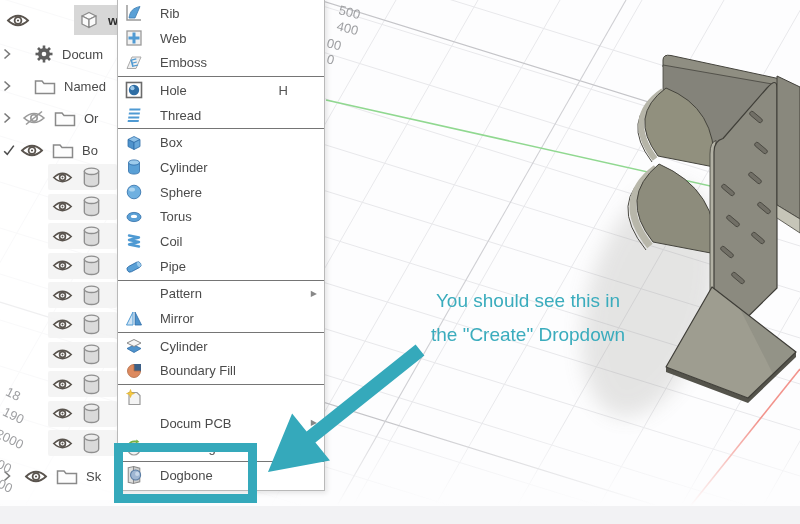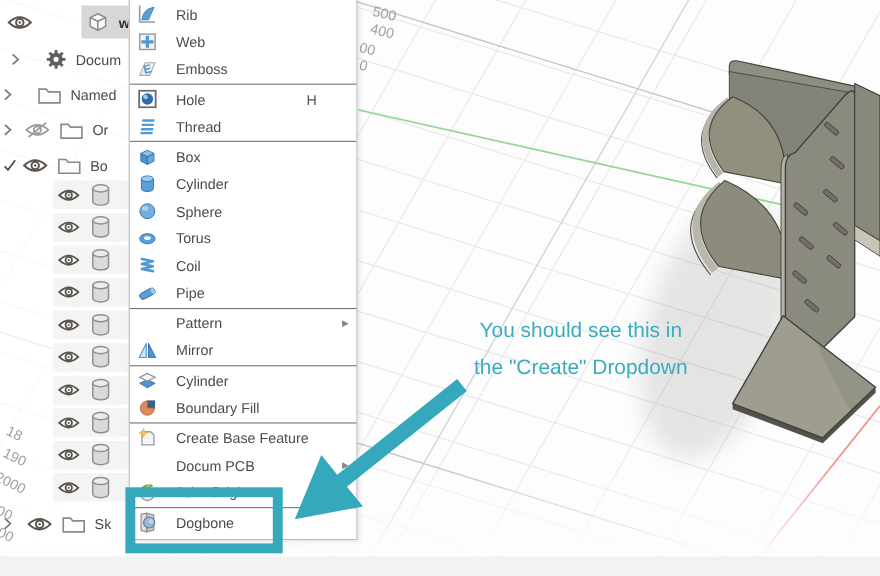--- a/index.html
+++ b/index.html
@@ -17,21 +17,21 @@
   
   #browser{position:absolute;left:0;top:0;width:117px;height:500px;z-index:2;
        background:rgba(255,255,255,0.72);overflow:hidden;}
   .b-row{position:absolute;left:0;width:117px;height:28px;display:flex;align-items:center;
        color:#4a4a4a;font-size:13px;white-space:nowrap;overflow:hidden;}
   .b-row .chev{width:14px;margin-left:2px;flex:0 0 auto;display:flex;align-items:center;}
   .b-row .ico{flex:0 0 auto;display:flex;align-items:center;margin-right:8px;}
   .row-week{top:4px;height:32px;gap:32px;}
   .hl-box{background:#d7d7d7;height:30px;display:flex;align-items:center;flex:1 1 auto;
        padding-left:4px;margin-left:4px;font-weight:bold;color:#2e2e2e;}
-  .row-docset{top:40px;justify-content:center;}  .row-named{top:72px;text-align:center;}  .row-origin{top:104px;}
+  .row-docset{top:40px;}  .row-named{top:72px;text-align:center;}  .row-origin{top:104px;}
   .row-bodies{top:136px;} .row-sketches{top:462px;}
   .indent-sm{width:18px;flex:0 0 auto;}
   #body-rows{position:absolute;left:48px;top:164px;width:69px;}
   .body-row{height:26px;margin-bottom:3.6px;background:rgba(243,243,243,0.9);
        border-radius:2px;display:flex;align-items:center;padding-left:4px;}
   .body-row .ico{margin-left:8px;display:flex;align-items:center;}
 
   
   #menu{position:absolute;left:117px;top:-2px;width:208px;height:493px;z-index:4;
        background:#fff;border:1px solid #b9b9b9;box-sizing:border-box;
@@ -598,21 +598,20 @@
         <span class="mi-label">Boundary Fill</span>
       </div>
       <div class="menu-sep"></div>
       <div class="menu-item">
         <span class="mi-icon">
           <svg width="20" height="20" viewBox="0 0 20 20">
             <path d="M5 4.5 H13 L16 7.5 V16.5 H5 Z" fill="#f4f4f4" stroke="#9a9a9a" stroke-width="1.2"></path>
             <path d="M6.5 1.5 L7.6 4.4 L10.5 5.5 L7.6 6.6 L6.5 9.5 L5.4 6.6 L2.5 5.5 L5.4 4.4 Z" fill="#f7c83d" stroke="#d9a81f" stroke-width="0.5"></path>
           </svg>
         </span>
-        <span class="mi-label">Create Base Feature</span>
       </div>
       <div class="menu-item">
         <span class="mi-icon"></span>
         <span class="mi-label">Docum PCB</span>
         <span class="mi-arrow">▶</span>
       </div>
       <div class="menu-item">
         <span class="mi-icon">
           <svg width="20" height="20" viewBox="0 0 20 20">
             <circle cx="10" cy="11" r="6" fill="#f1f1f1" stroke="#9a9a9a" stroke-width="1.2"></circle>

